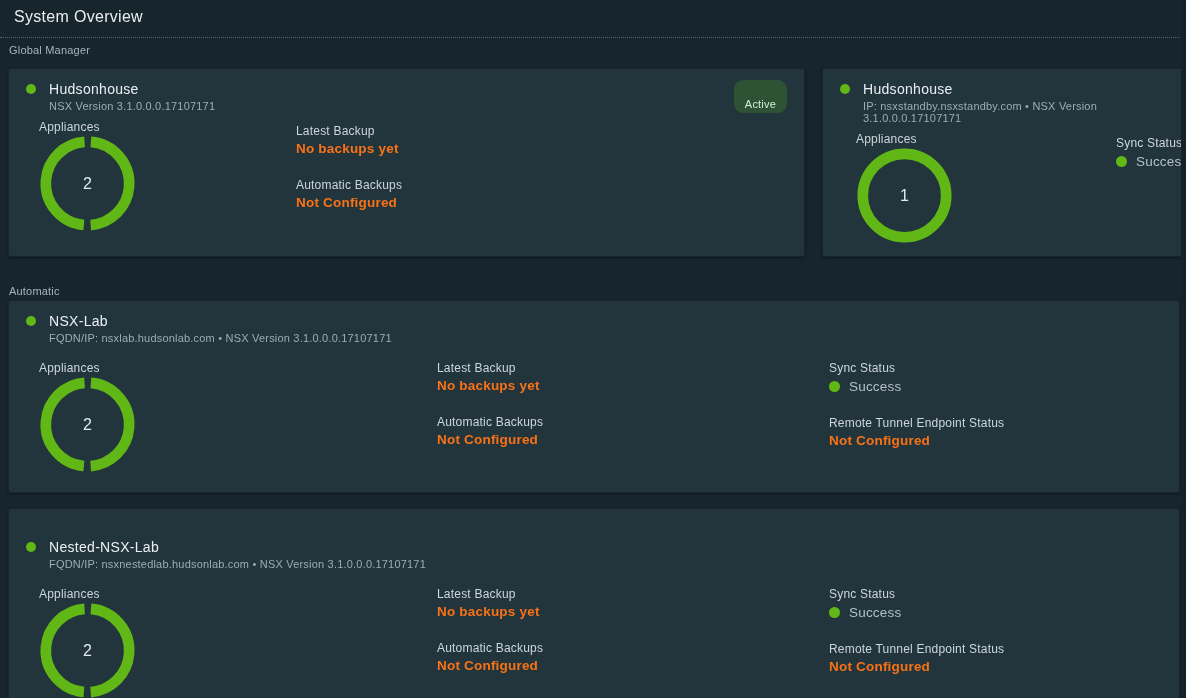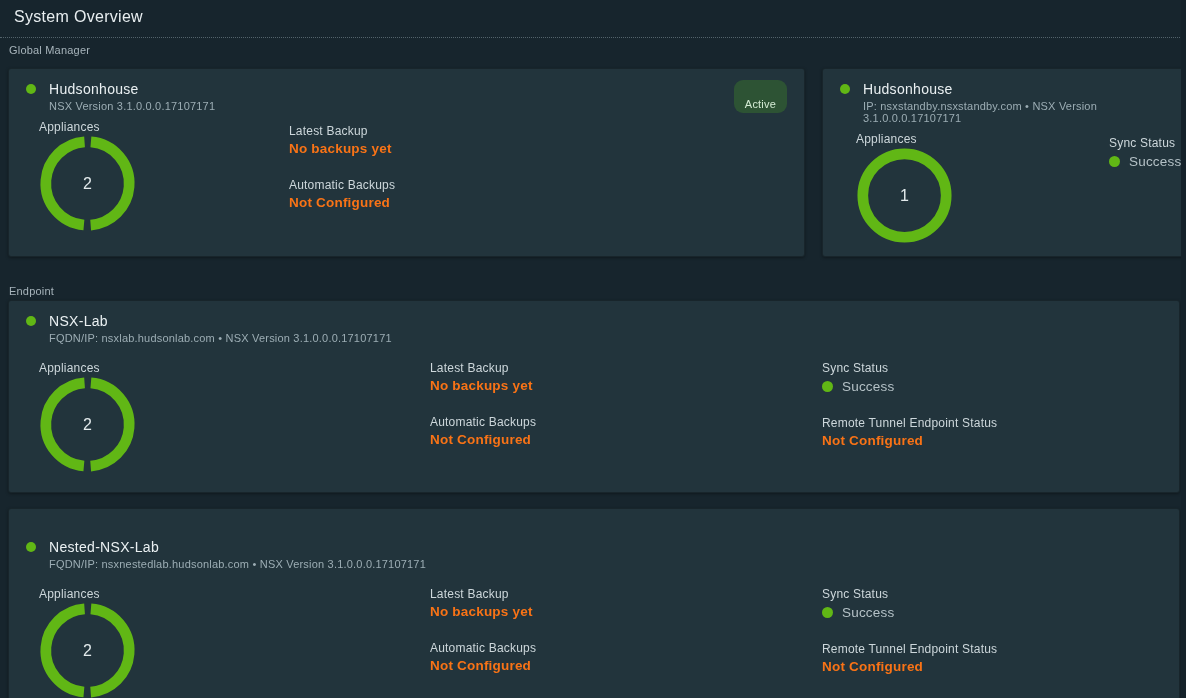--- a/index.html
+++ b/index.html
@@ -76,21 +76,21 @@
     font-weight: 400;
     letter-spacing: 0.2px;
   }
   .field-value {
     color: #f97316;
     font-size: 13.5px;
     letter-spacing: 0.2px;
     margin-top: 3px;
     font-weight: bold;
   }
-  .field-group { margin-bottom: 22px; }
+  .field-group { margin-bottom: 22px; margin-left: 7px; }
   .col-pad { padding-top: 4px; }
   .donut { position: relative; width: 97px; height: 97px; margin-top: 1px; }
   .donut svg { width: 97px; height: 97px; display: block; }
   .donut .ring {
     fill: none;
     stroke: var(--green);
     stroke-width: 11;
   }
   .donut-count {
     position: absolute;
@@ -185,21 +185,21 @@
         <div class="field-label">Sync Status</div>
         <div class="sync-row">
           <span class="sync-dot"></span>
           <span class="sync-value">Success</span>
         </div>
       </div>
     </div>
   </div>
 </div>
 
-<div class="section-label" id="loc-label">Endpoint</div>
+<div class="section-label" id="loc-label">Automatic</div>
 
 <div class="card" id="loc-card-0">
   <div class="card-head" style="">
     <div class="head-row">
       <span class="status-dot"></span>
       <span class="card-title">NSX-Lab</span>
     </div>
     <div class="card-subtitle">FQDN/IP: nsxlab.hudsonlab.com • NSX Version 3.1.0.0.0.17107171</div>
   </div>
   <div class="content loc">

